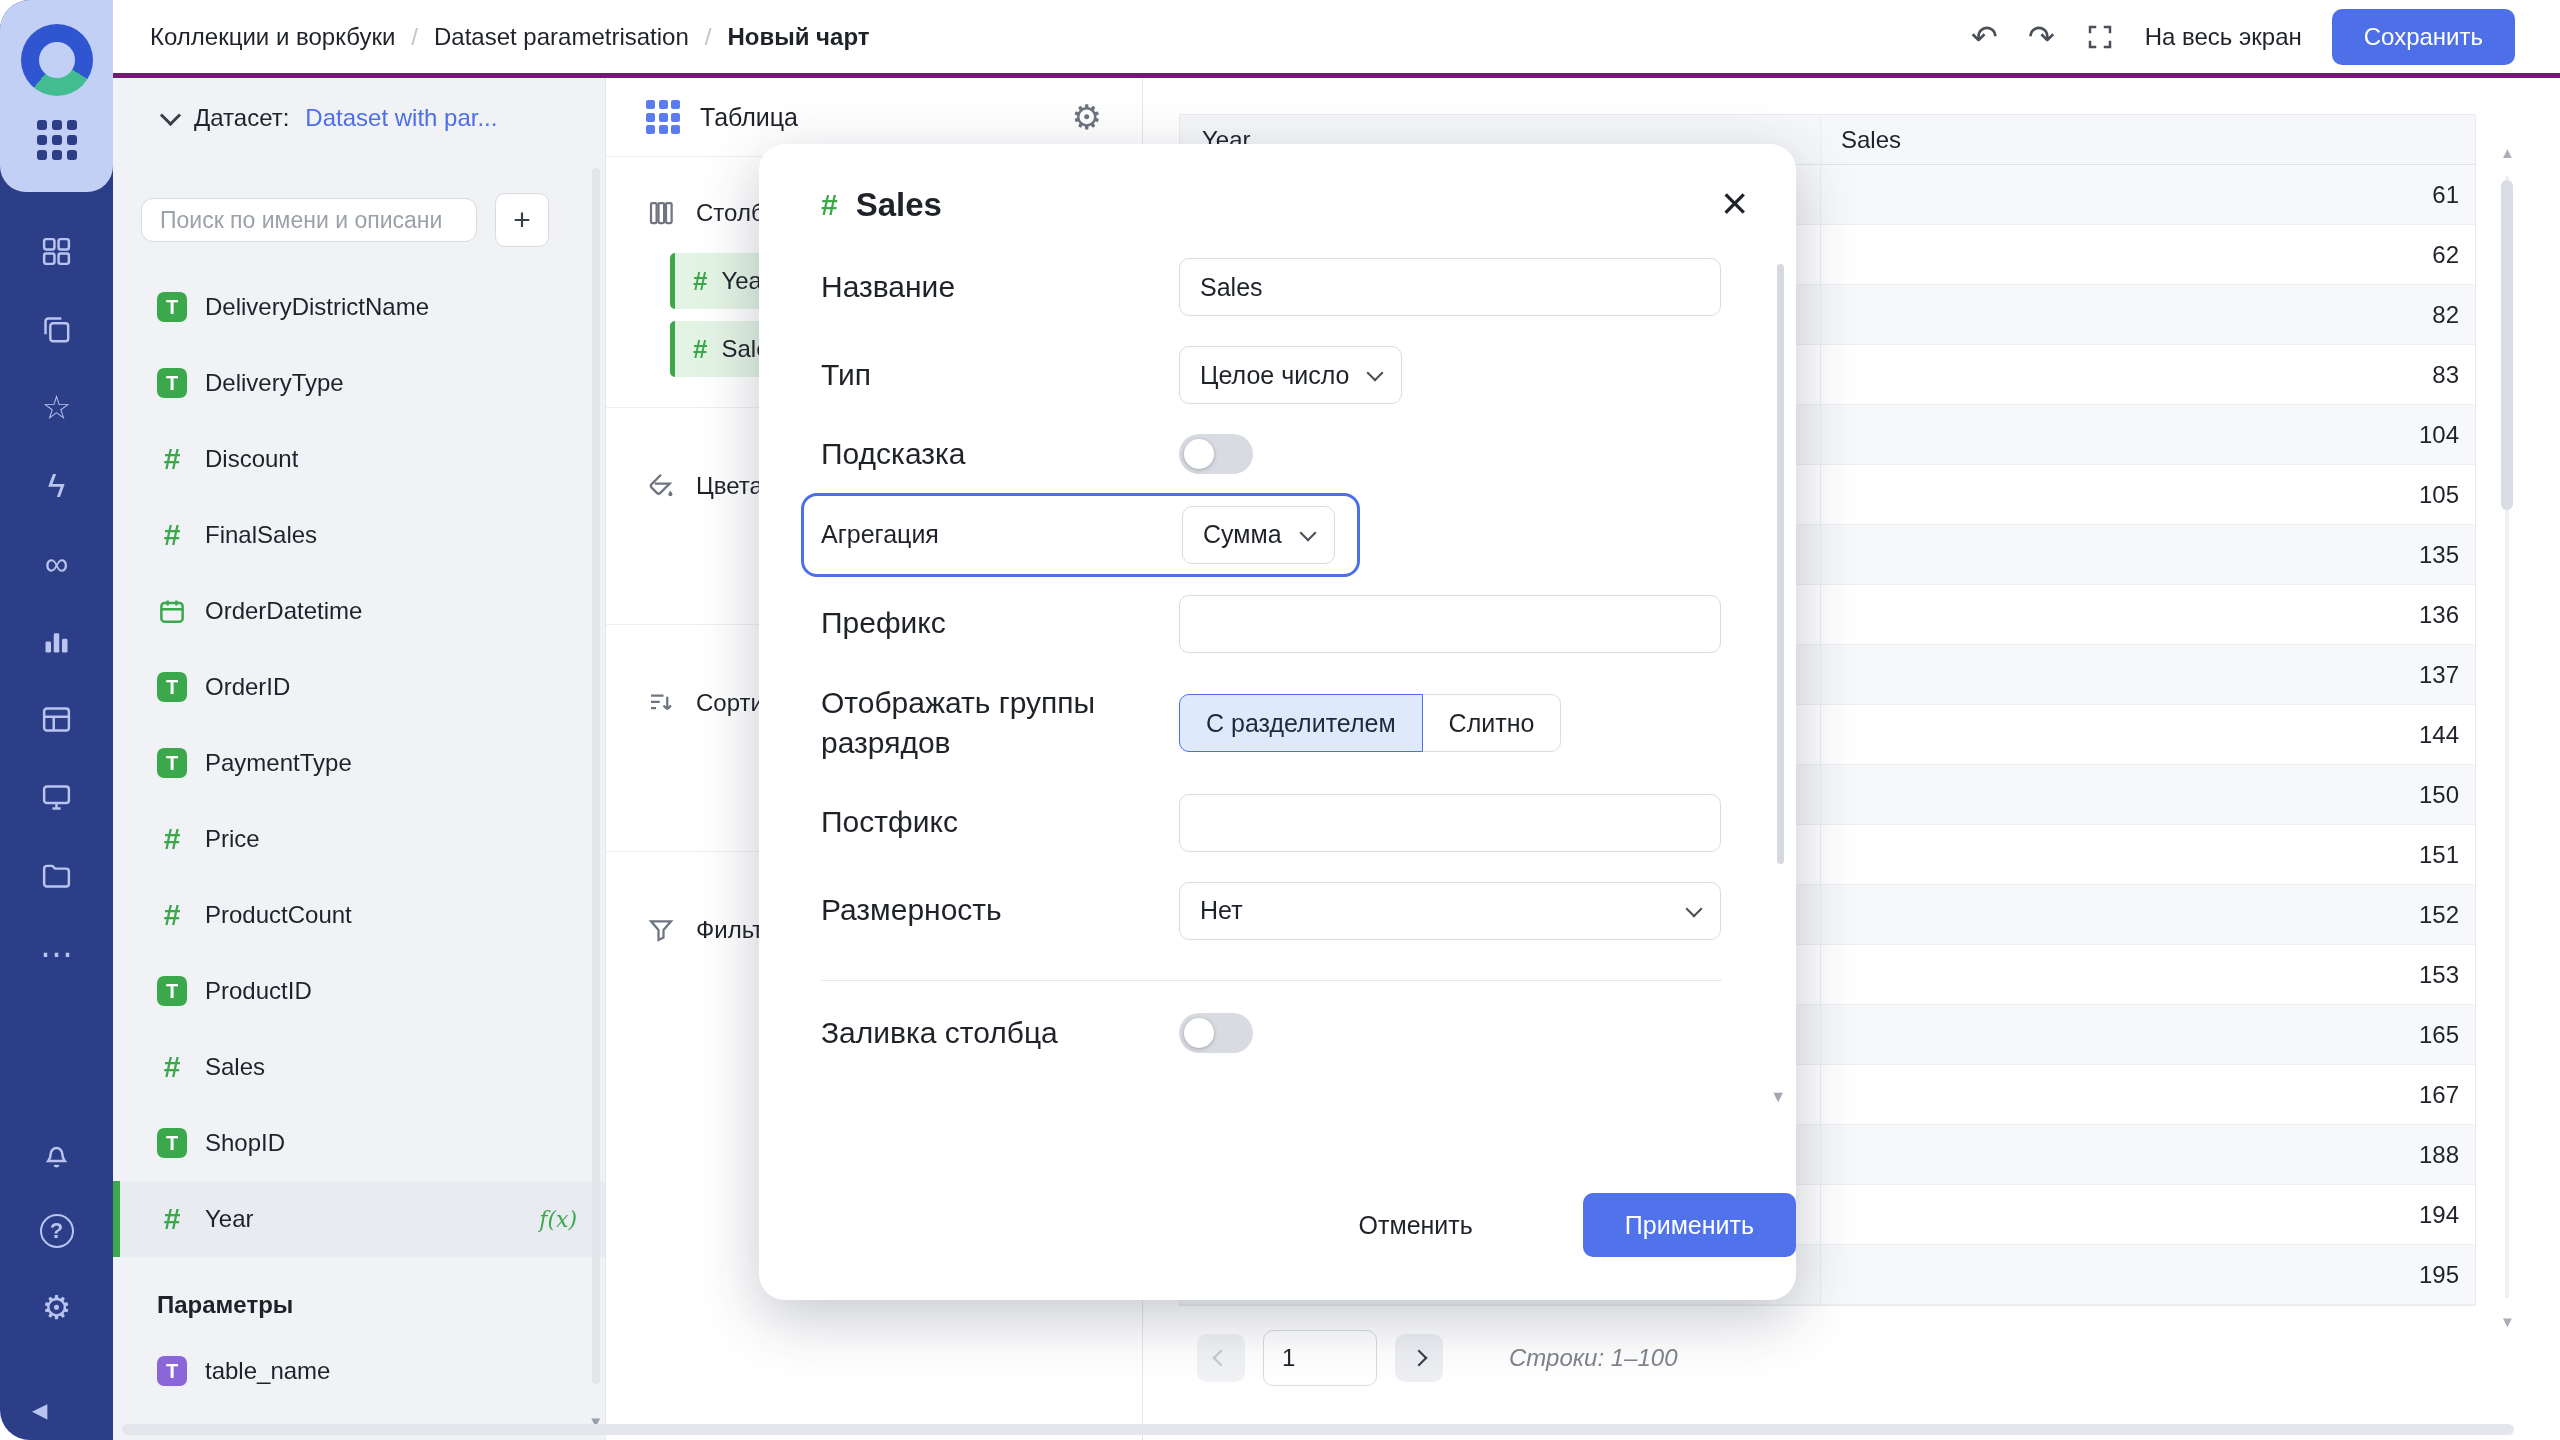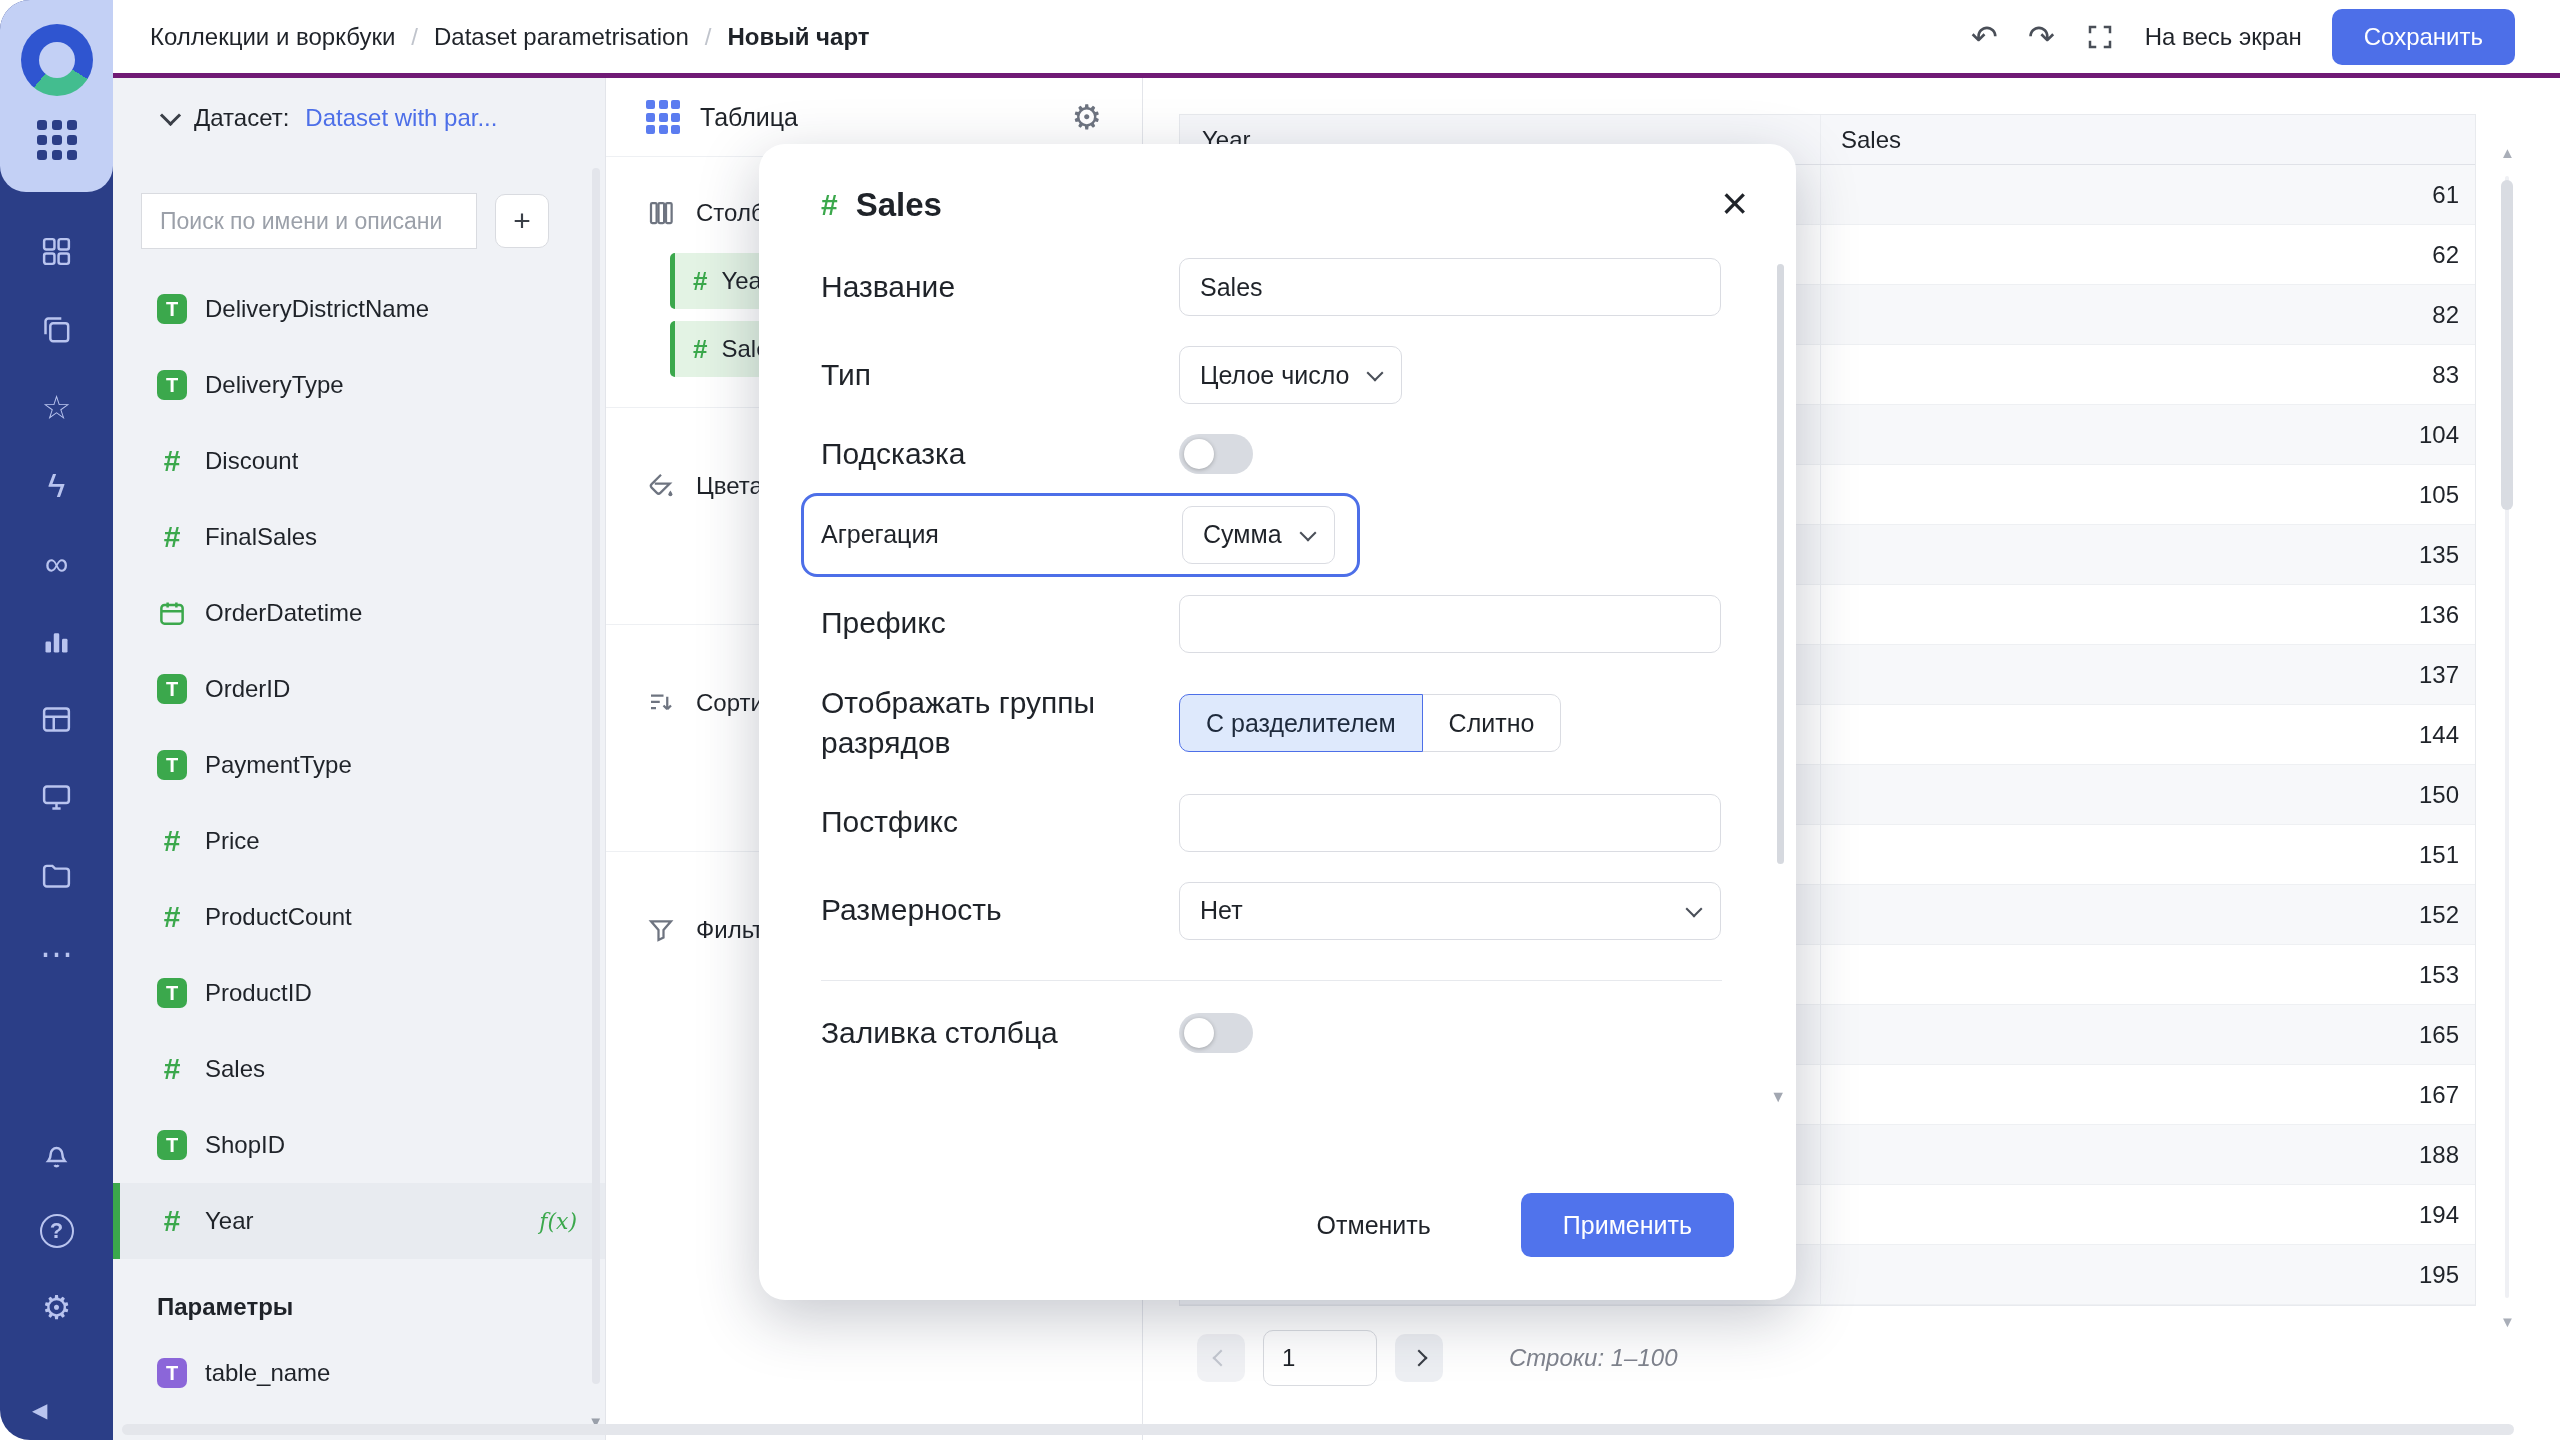--- a/index.html
+++ b/index.html
@@ -31,21 +31,21 @@
   .tb-icon{font-size:32px;color:#4A4F58;cursor:pointer;line-height:1;}
   .tb-icon svg{width:30px;height:30px;display:block;}
   .fullscreen-label{font-size:24px;cursor:pointer;}
   .save-btn{height:56px;padding:0 32px;border:none;border-radius:10px;background:#4D6FE8;color:#fff;font-size:24px;font-family:inherit;cursor:pointer;}
 
   
   .left-panel{position:absolute;left:113px;top:78px;width:493px;bottom:0;background:#F0F2F6;border-right:1px solid #E3E5EA;z-index:3;}
   .dataset-header{height:79px;display:flex;align-items:center;gap:16px;padding:0 24px 0 50px;font-size:24px;}
   .dataset-name{color:#4D6FE8;white-space:nowrap;overflow:hidden;text-overflow:ellipsis;cursor:pointer;}
   .search-row{display:flex;align-items:center;gap:18px;padding:36px 56px 8px 28px;}
-  .search-input{flex:1;height:56px;border:1px solid #D9DBE0;border-radius:0;background:#fff;padding:0 18px;font-size:23px;font-family:inherit;color:#1F2329;min-width:0;}
+  .search-input{flex:1;height:44px;border:1px solid #D9DBE0;border-radius:12px;background:#fff;padding:0 18px;font-size:23px;font-family:inherit;color:#1F2329;min-width:0;}
   .search-input::placeholder{color:#9BA0A9;}
   .add-btn{width:54px;height:54px;border:1px solid #D9DBE0;border-radius:10px;background:#fff;font-size:30px;color:#3A3F47;cursor:pointer;display:flex;align-items:center;justify-content:center;flex:none;}
   .field-list,.parameter-list{padding-top:14px;}
   .frow-item{height:76px;display:flex;align-items:center;gap:18px;padding:0 28px 0 44px;font-size:24px;cursor:pointer;}
   .frow-item.selected{background:#E8EBF0;box-shadow:inset 7px 0 0 #3BA84C;}
   .ficon{width:30px;height:30px;flex:none;display:flex;align-items:center;justify-content:center;}
   .ficon.t{background:#3BA84C;border-radius:7px;color:#fff;font-weight:bold;font-size:20px;}
   .ficon.t.param{background:#8B66D9;}
   .ficon.num{color:#3BA84C;font-weight:bold;font-size:30px;}
   .ficon.date svg{width:30px;height:30px;}
@@ -123,21 +123,21 @@
   .toggle{width:74px;height:40px;border-radius:20px;background:#D8DBE1;position:relative;flex:none;cursor:pointer;}
   .toggle::after{content:"";position:absolute;left:5px;top:5px;width:30px;height:30px;border-radius:50%;background:#fff;box-shadow:0 1px 4px rgba(0,0,0,.25);}
   .segmented{display:flex;}
   .seg{height:58px;padding:0 26px;display:flex;align-items:center;border:1px solid #DADCE2;background:#fff;font-size:25px;cursor:pointer;position:relative;}
   .seg.first{border-radius:10px 0 0 10px;}
   .seg.last{border-radius:0 10px 10px 0;margin-left:-1px;}
   .seg.selected{background:#DEE9FC;border-color:#4D6FE8;color:#1E2A3C;z-index:1;}
   .m-divider{border:none;border-top:1px solid #E7E9ED;margin:40px 0 32px 0;}
   .m-thumb{position:absolute;right:12px;top:120px;height:600px;width:7px;background:#D6D9DF;border-radius:4px;cursor:pointer;}
   .m-down{position:absolute;right:10px;top:944px;font-size:16px;color:#A2A7B1;cursor:pointer;}
-  .modal-footer{flex:none;height:150px;display:flex;align-items:center;justify-content:flex-end;gap:56px;padding-right:62px;}
+  .modal-footer{flex:none;height:150px;display:flex;align-items:center;justify-content:flex-end;gap:76px;}
   .btn-cancel{height:64px;padding:0 34px;border:none;border-radius:10px;background:transparent;font-size:25px;font-family:inherit;color:#1F2329;cursor:pointer;}
   .btn-apply{height:64px;padding:0 42px;border:none;border-radius:10px;background:#5073EC;color:#fff;font-size:25px;font-family:inherit;cursor:pointer;}
 </style>
 </head>
 <body>
 
 <div class="app">
 
   <nav class="rail">
     <div class="rail-top">

